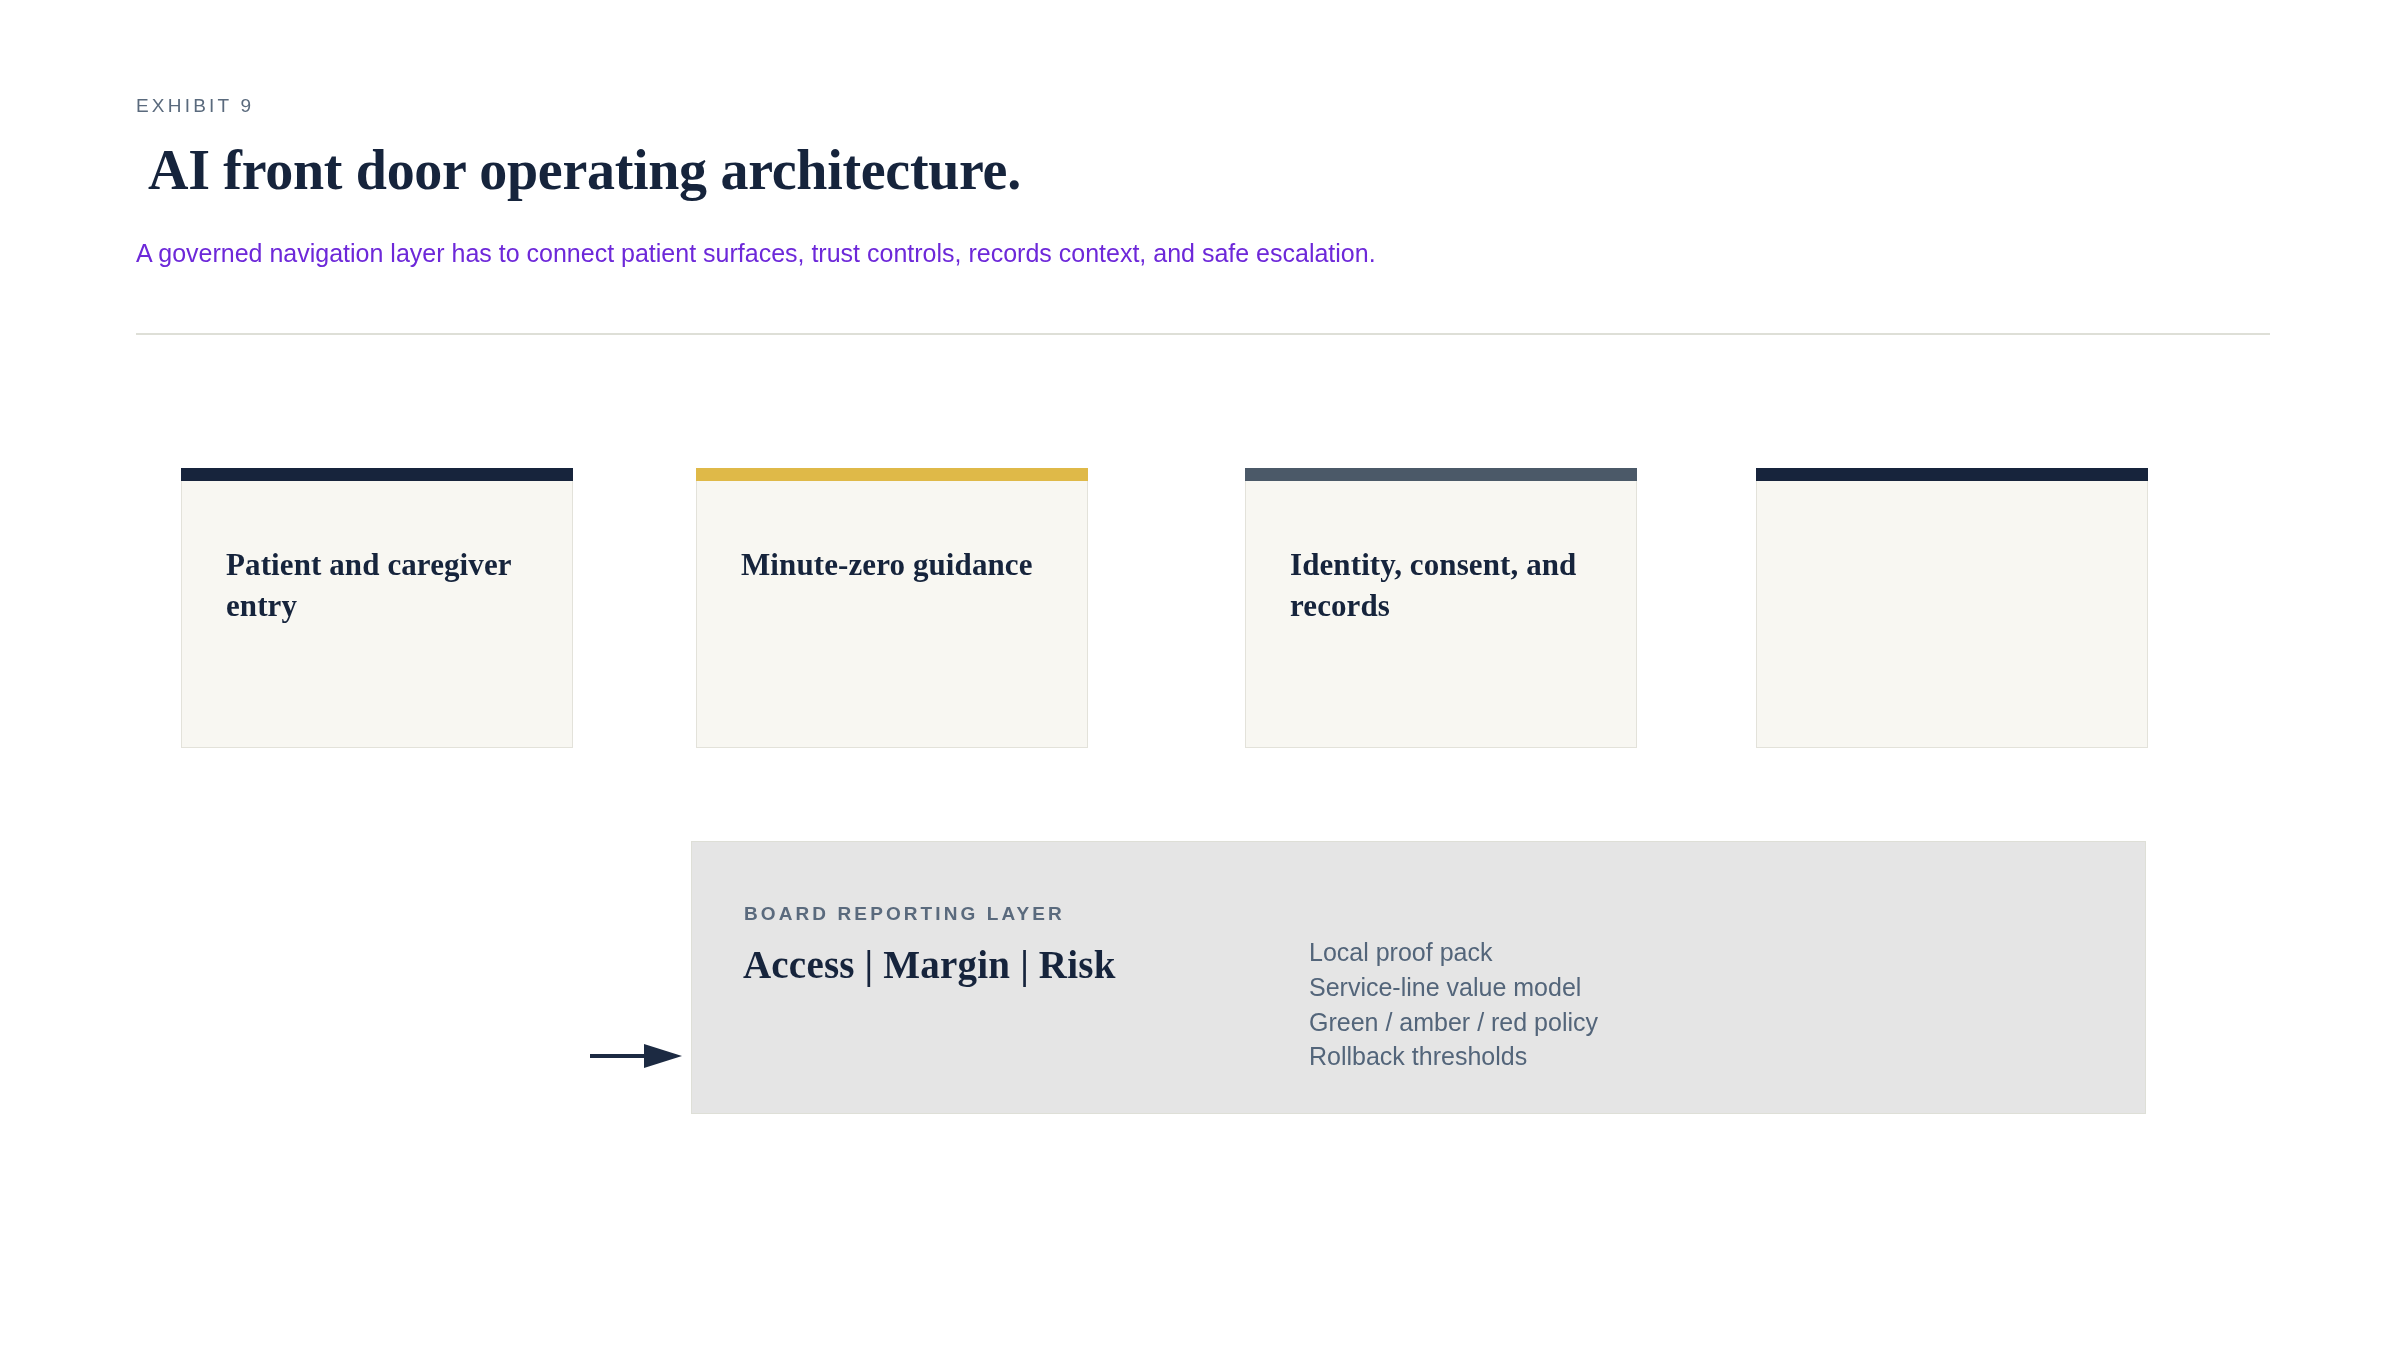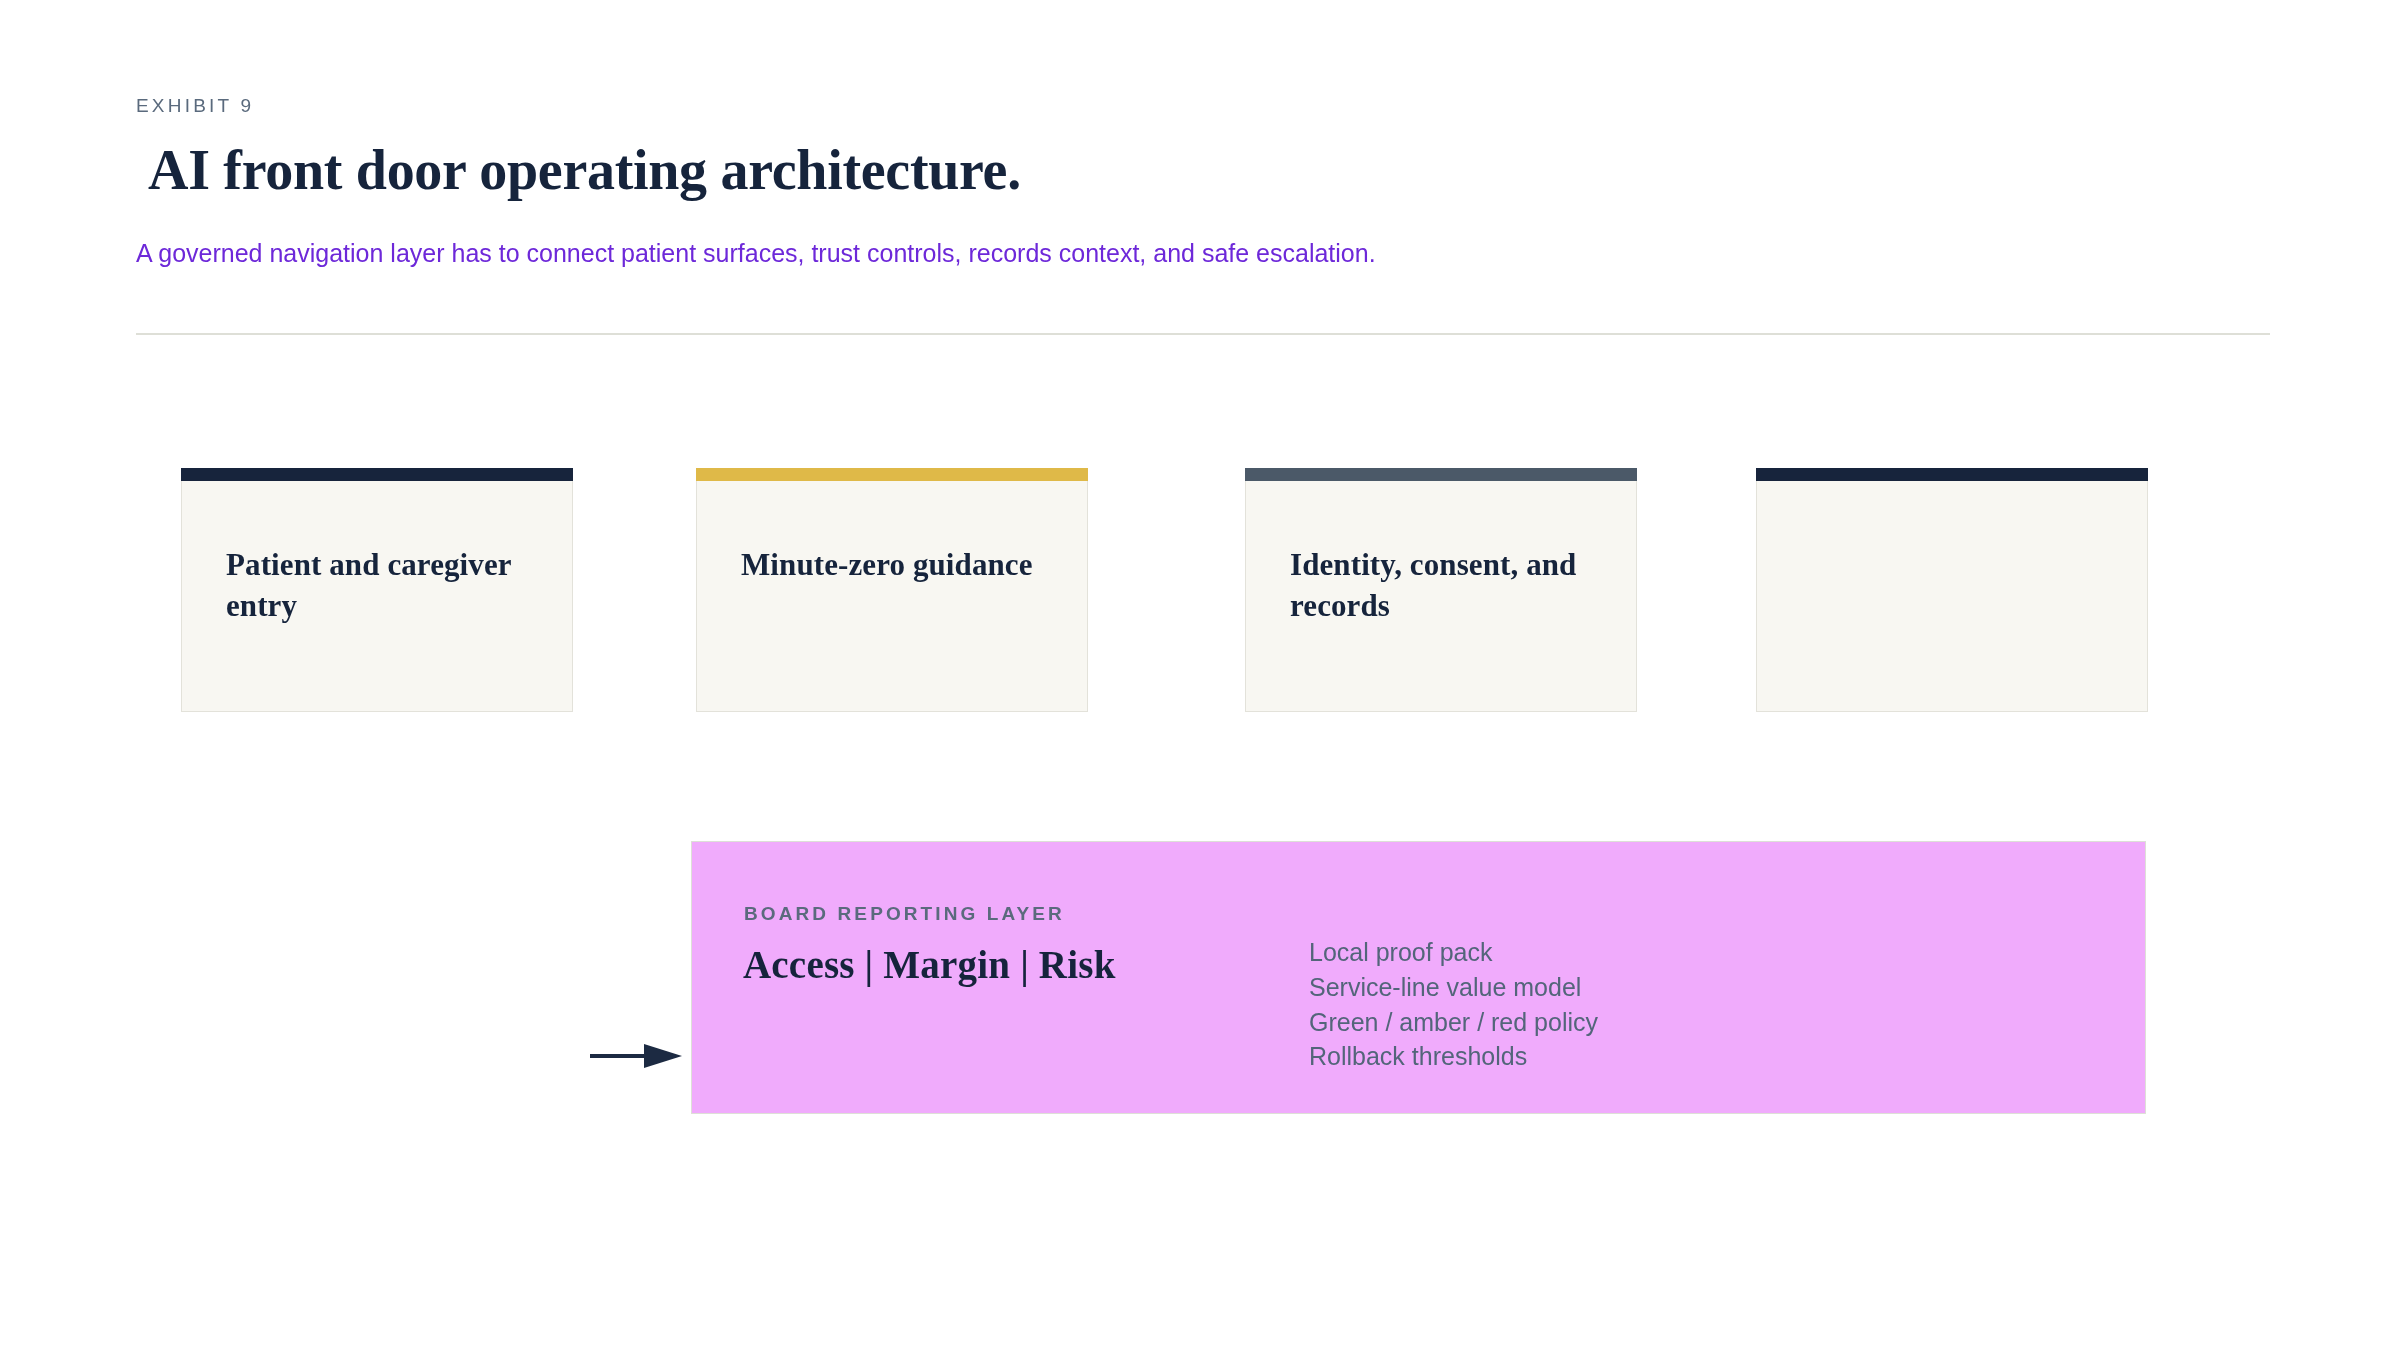--- a/index.html
+++ b/index.html
@@ -64,21 +64,21 @@
     position: absolute;
     left: 0;
     top: 468px;
     width: 2400px;
     height: 250px;
   }
   .card {
     position: absolute;
     top: 0;
     width: 392px;
-    height: 244px;
+    height: 280px;
     background: #f8f7f2;
     border: 1px solid #e3e2da;
     box-sizing: border-box;
   }
   .card-bar {
     position: absolute;
     left: -1px;
     top: -1px;
     width: 392px;
     height: 13px;
@@ -114,21 +114,21 @@
 
   
   .panel {
     position: absolute;
     left: 691px;
     top: 841px;
     width: 1455px;
     height: 273px;
     border: 1px solid #dedfd7;
     box-sizing: border-box;
-    background: #f0abfc;
+    background: #e5e5e5;
   }
   .panel-eyebrow {
     position: absolute;
     left: 52px;
     top: 62px;
     font-size: 19px;
     font-weight: 700;
     letter-spacing: 3.1px;
     color: #5a6a7d;
     text-transform: uppercase;

